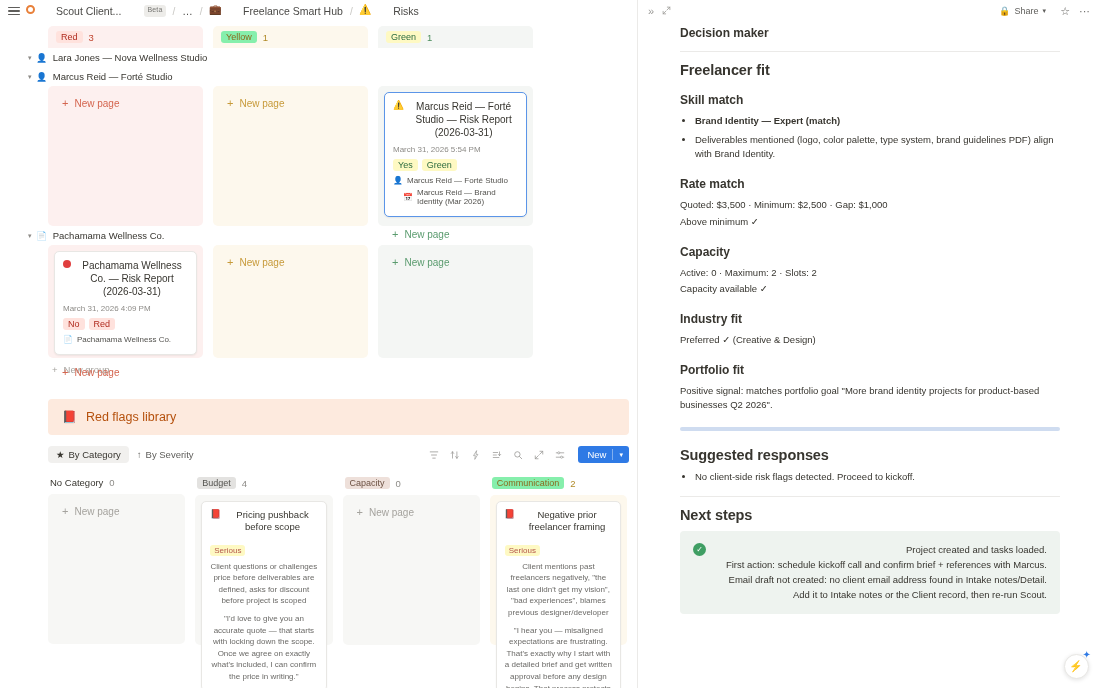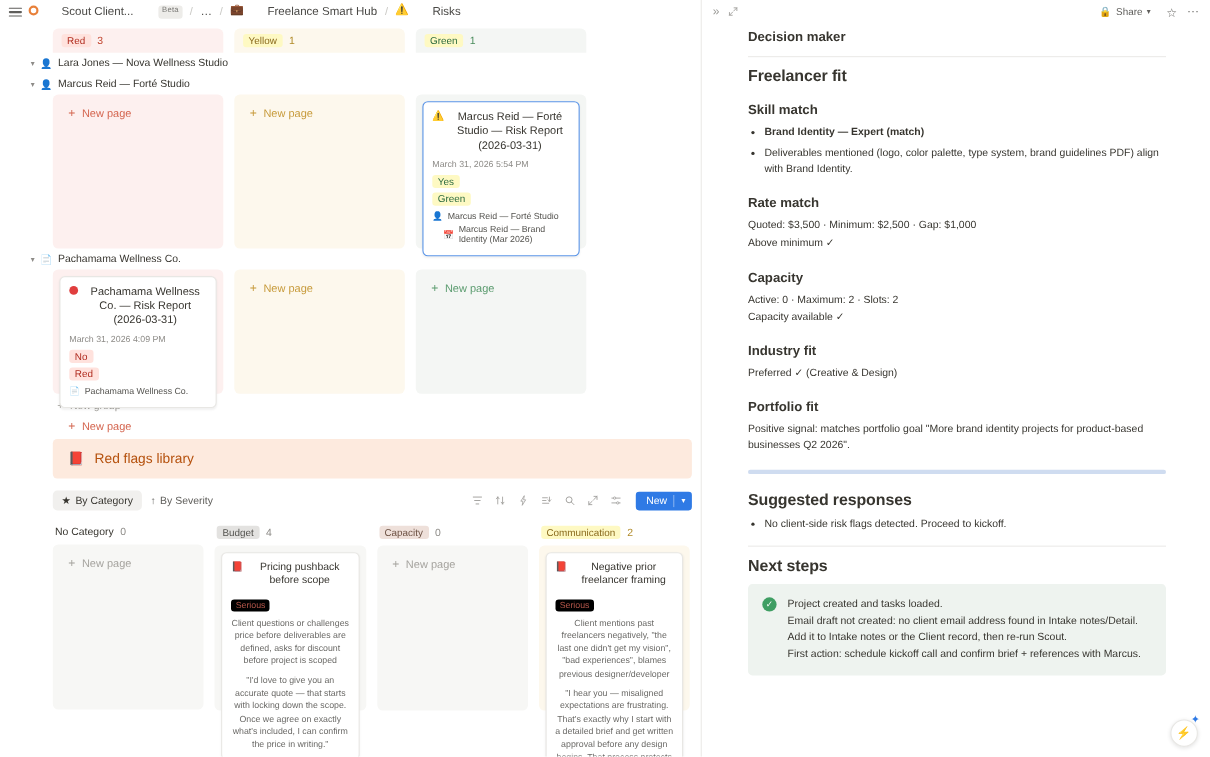--- a/index.html
+++ b/index.html
@@ -51,21 +51,21 @@
   .col-head {
     width: 155px; margin-right: 10px;
     display:flex; align-items:center; gap:6px;
     font-size: 9.5px; padding: 5px 8px;
     border-radius: 5px 5px 0 0;
   }
   .chip {
     font-size: 9px; padding: 1px 5px; border-radius: 3px; font-weight: 400;
   }
   .chip-red { background:#ffe2dd; color:#b02c1f; }
-  .chip-yellow { background:#fef9c3; color:#8a6a1d; }
+  .chip-yellow { background:#86efac; color:#8a6a1d; }
   .chip-green { background:#fef9c3; color:#2c6b3f; }
   .chip-gray { background:#e3e2e0; color:#54534f; }
   .chip-brown { background:#eee0da; color:#6d5244; }
   .count { font-size:9.5px; }
   .count-red { color:#c0452f; }
   .count-yellow { color:#b08a28; }
   .count-green { color:#4a8c5c; }
   .count-gray { color:#8d8b87; }
   .bg-red { background:#fdf0ef; }
   .bg-yellow { background:#fdf8ed; }
@@ -105,21 +105,21 @@
   }
   .card.selected { border:1.5px solid #5b95e8; }
   .card-title {
     display:flex; gap:5px; align-items:flex-start;
     font-size:10px; line-height:1.3; color:#37352f;
     text-align:center; justify-content:center;
     margin-bottom:6px;
   }
   .card-title .ttext { text-align:center; }
   .card-meta { font-size:8px; color:#8d8b87; margin-bottom:5px; }
-  .card-chips { display:flex; flex-direction:column; gap:4px; margin-bottom:5px; align-items:flex-start;}
+  .card-chips { display:flex; flex-direction:row; gap:4px; margin-bottom:5px; align-items:flex-start;}
   .card-rel {
     display:flex; align-items:center; gap:4px;
     font-size:8px; color:#54534f; margin-bottom:3px;
   }
   .card-rel.indent { padding-left:10px; }
   .dot-red { width:8px;height:8px;border-radius:50%;background:#e03e3e;display:inline-block;flex:none;margin-top:1px;}
   .ic-warn { color:#d9730d; font-size:9px; flex:none; }
   .ic-doc { color:#7f7e7b; font-size:8px; }
   .ic-cal { color:#c0452f; font-size:8px; }
   .ic-person { color:#d9730d; font-size:8px; }
@@ -178,21 +178,21 @@
     padding:7px 8px; margin-bottom:6px;
     box-shadow:0 1px 2px rgba(15,15,15,.05);
   }
   .flag-title {
     display:flex; gap:6px; align-items:flex-start;
     font-size:9.5px; line-height:1.3; color:#37352f;
     justify-content:center; text-align:center; margin-bottom:5px;
   }
   .flag-icon { color:#d9730d; font-size:9px; flex:none; }
   .sev { font-size:8px; padding:1px 4px; border-radius:3px; display:inline-block; margin-bottom:5px; }
-  .sev-serious { background:#000000; color:#b4564a; }
+  .sev-serious { background:#fef9c3; color:#b4564a; }
   .flag-body { font-size:8px; line-height:1.45; color:#6b6a67; text-align:center; margin-bottom:6px; }
   .flag-quote { font-size:8px; line-height:1.45; color:#6b6a67; text-align:center; font-style:normal; }
 
   
   .right-pane {
     width: 463px; height: 688px;
     background:#ffffff;
     border-left:1px solid #ebeae8;
     position:relative; overflow:hidden;
   }
@@ -225,21 +225,21 @@
     background:#eef3ef; border-radius:4px;
     padding:11px 13px; display:flex; gap:10px;
     margin-top:8px;
   }
   .callout .cicon {
     width:13px;height:13px;border-radius:50%;
     background:#3f9e63; color:#fff; font-size:8px;
     display:flex;align-items:center;justify-content:center;
     flex:none; margin-top:1px;
   }
-  .callout .ctext { font-size:9.5px; line-height:1.6; color:#37352f; }
+  .callout .ctext { font-size:9.5px; line-height:1.6; color:#37352f;text-align:right; }
 
   .fab {
     position:absolute; right:11px; bottom:9px;
     width:25px;height:25px;border-radius:50%;
     background:#fff; border:1px solid #e8e7e4;
     box-shadow:0 1px 4px rgba(15,15,15,.12);
     display:flex;align-items:center;justify-content:center;
     font-size:11px; color:#37352f; cursor:pointer;
   }
   .fab-badge {
@@ -579,22 +579,22 @@
         <li>No client-side risk flags detected. Proceed to kickoff.</li>
       </ul>
       <div class="rp-divider"></div>
 
       <div class="rp-h2">Next steps</div>
 
       <div class="callout">
         <span class="cicon">✓</span>
         <div class="ctext">
           <div>Project created and tasks loaded.</div>
+          <div>First action: schedule kickoff call and confirm brief + references with Marcus.</div>
           <div>Email draft not created: no client email address found in Intake notes/Detail. Add it to Intake notes or the Client record, then re-run Scout.</div>
-          <div>First action: schedule kickoff call and confirm brief + references with Marcus.</div>
         </div>
       </div>
     </div>
 
     <div class="fab-badge">✦</div>
     <div class="fab">
       <span>⚡</span>
     </div>
   </div>
 </div>

